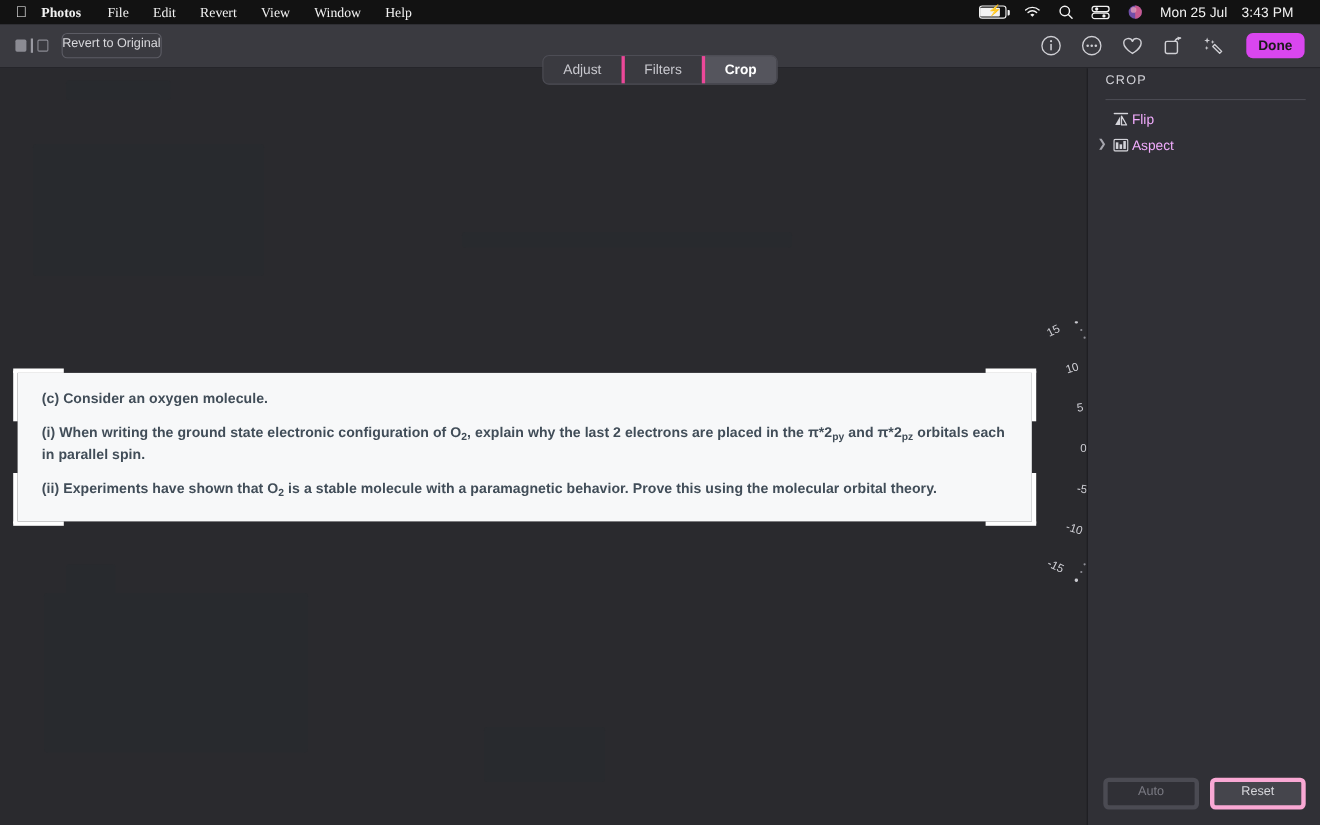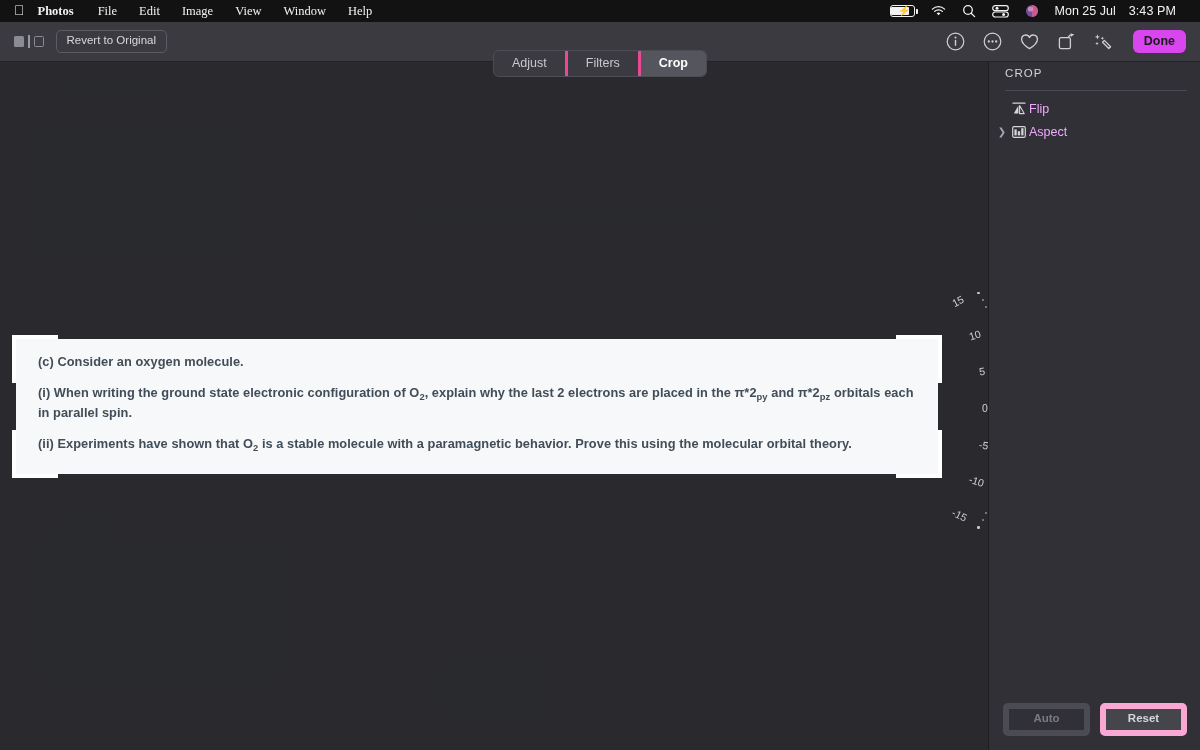--- a/index.html
+++ b/index.html
@@ -40,21 +40,21 @@
     background: #3a3a40;
     border-bottom: 1px solid #242428;
     z-index: 30;
   }
   .tb-left { position: absolute; left: 14px; top: 0; height: 39px; display: flex; align-items: center; gap: 12px; }
   .compare-toggle { display: flex; align-items: center; gap: 4px; }
   .compare-toggle .sq1 { width: 10px; height: 11px; background: #8b8b93; border-radius: 1.5px; }
   .compare-toggle .bar { width: 1.5px; height: 13px; background: #9a9aa2; }
   .compare-toggle .sq2 { width: 10px; height: 11px; border: 1.4px solid #8b8b93; border-radius: 1.5px; box-sizing: border-box; }
   .revert-btn {
-    height: 21px; padding: 0 10px; line-height: 19px;
+    height: 21px; padding: 0 0; line-height: 19px;
     border: 1px solid #5c5c64; border-radius: 5px;
     color: #d8d8dc; font-size: 11.5px; background: transparent;
     white-space: nowrap;
   }
 
   .seg {
     position: absolute; left: 50%; transform: translateX(-50%); top: 28px;
     display: flex; border: 1px solid #4d4d55; border-radius: 6px; overflow: hidden;
     height: 25px; background: #3a3a40;
   }
@@ -114,36 +114,36 @@
   .sb-rule { position: absolute; left: 16px; right: 14px; top: 29px; height: 1px; background: #4a4a52; }
   .sb-list { position: absolute; left: 0; right: 0; top: 36px; }
   .sb-row { display: flex; align-items: center; height: 23px; padding-left: 6px; }
   .sb-chev { width: 14px; text-align: center; font-size: 10px; color: #a6a6ae; line-height: 23px; }
   .sb-ico { width: 20px; display: flex; align-items: center; justify-content: center; color: #d4d4da; }
   .sb-label { font-size: 12.5px; color: #f0abfc; }
 
   .sb-bottom { position: absolute; left: 0; right: 0; bottom: 14px; display: flex; gap: 10px; padding: 0 14px; }
   .sb-btn {
     flex: 1 1 0; height: 21px; line-height: 19px; text-align: center;
-    font-size: 11.5px; border-radius: 5px; border: 6px solid #f9a8d4;
-    color: #d6d6db; background: #45454c; font-weight: bold;
+    font-size: 11.5px; border-radius: 5px; border: 4px solid #f9a8d4;
+    color: #d6d6db; background: #45454c;
   }
   .sb-btn.disabled { color: #7a7a83; background: transparent; border-color: #4b4b53; }
 </style>
 </head>
 <body>
 
 <div id="app">
 
   <div class="menubar">
     <div class="apple"></div>
     <div class="menu-item app-name">Photos</div>
     <div class="menu-item">File</div>
     <div class="menu-item">Edit</div>
-    <div class="menu-item">Image</div>
+    <div class="menu-item">Revert</div>
     <div class="menu-item">View</div>
     <div class="menu-item">Window</div>
     <div class="menu-item">Help</div>
     <div class="spacer"></div>
 
     <div class="status-item">
       <div class="batt">
         <div class="shell"></div>
           <div class="cap"></div>
           <div class="fill"></div>

